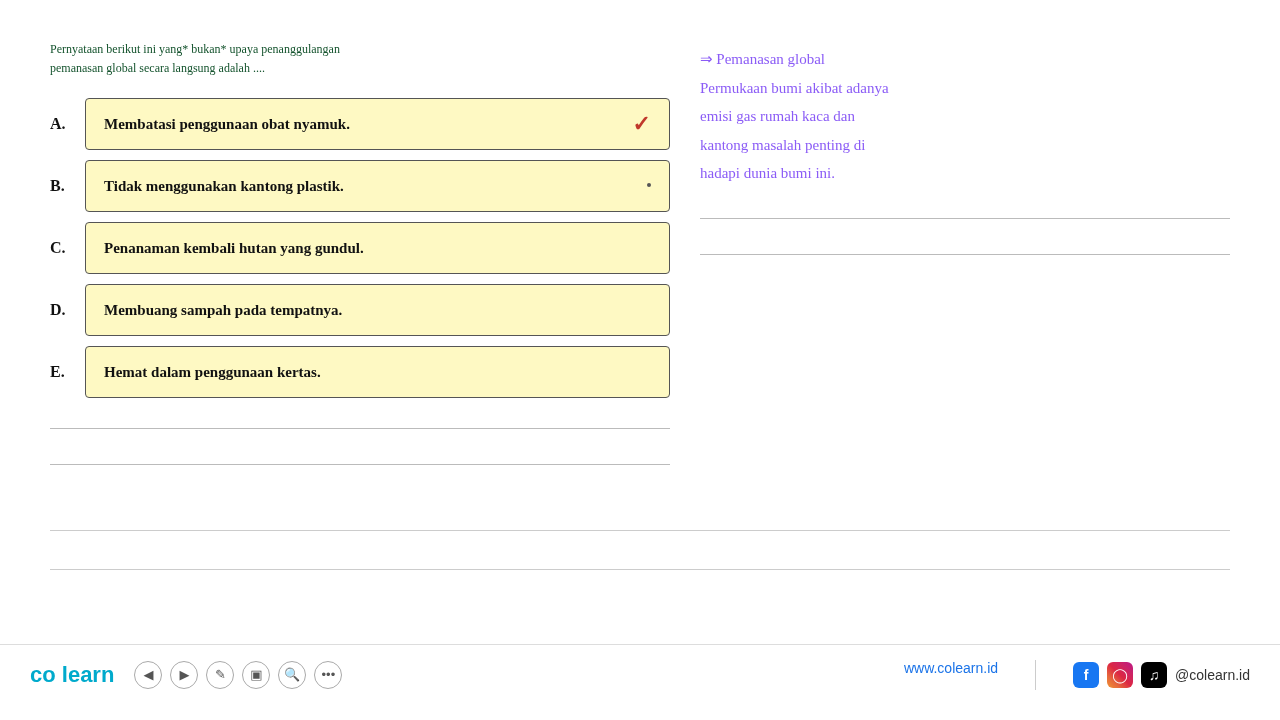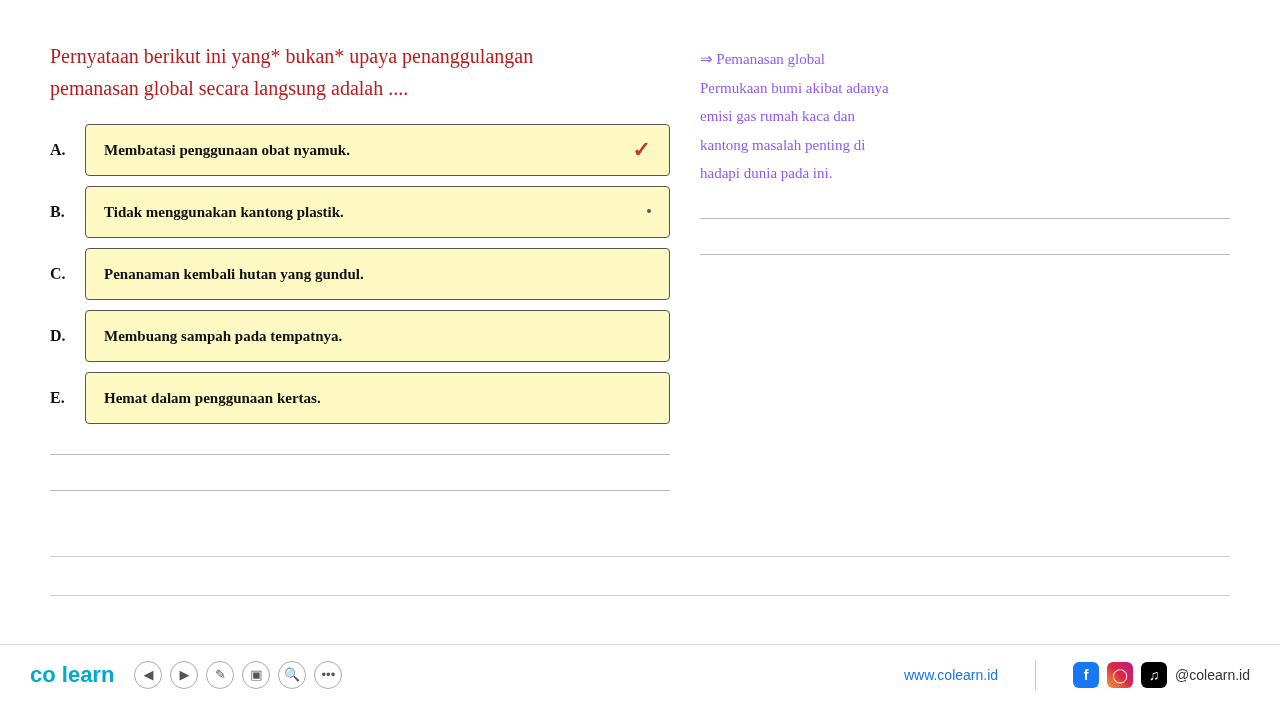--- a/index.html
+++ b/index.html
@@ -16,24 +16,24 @@
       padding: 40px 50px 20px 50px;
       display: flex;
       gap: 30px;
     }
 
     .left-panel {
       flex: 0 0 620px;
     }
 
     .question-text {
-      font-size: 20px;
+      font-size: 12px;
       line-height: 1.6;
       margin-bottom: 20px;
-      color: #b91c1c;
+      color: #14532d;
     }
 
     .options-list {
       list-style: none;
     }
 
     .option-row {
       display: flex;
       align-items: center;
       margin-bottom: 10px;
@@ -128,21 +128,20 @@
       align-items: center;
       justify-content: center;
       font-size: 13px;
       color: #555;
       cursor: pointer;
       background: #fff;
     }
 
     .footer-right {
       display: flex;
-      align-items: center;
       gap: 32px;
       font-family: Arial, sans-serif;
       font-size: 14px;
       color: #333;
     }
 
     .website-link {
       color: #1a73e8;
       font-size: 14px;
     }
@@ -262,21 +261,21 @@
       <div class="answer-line"></div>
     </div>
   </div>
 
   <div class="right-panel">
     <div class="handwritten-note">
       <div>⇒ Pemanasan  global</div>
       <div>Permukaan bumi akibat adanya</div>
       <div>emisi gas rumah kaca dan</div>
       <div>kantong masalah penting di</div>
-      <div>hadapi dunia pada ini.</div>
+      <div>hadapi dunia bumi ini.</div>
     </div>
 
     <div class="answer-lines">
       <div class="answer-line"></div>
       <div class="answer-line"></div>
     </div>
   </div>
 </div>
 
 <div class="page-lines">

